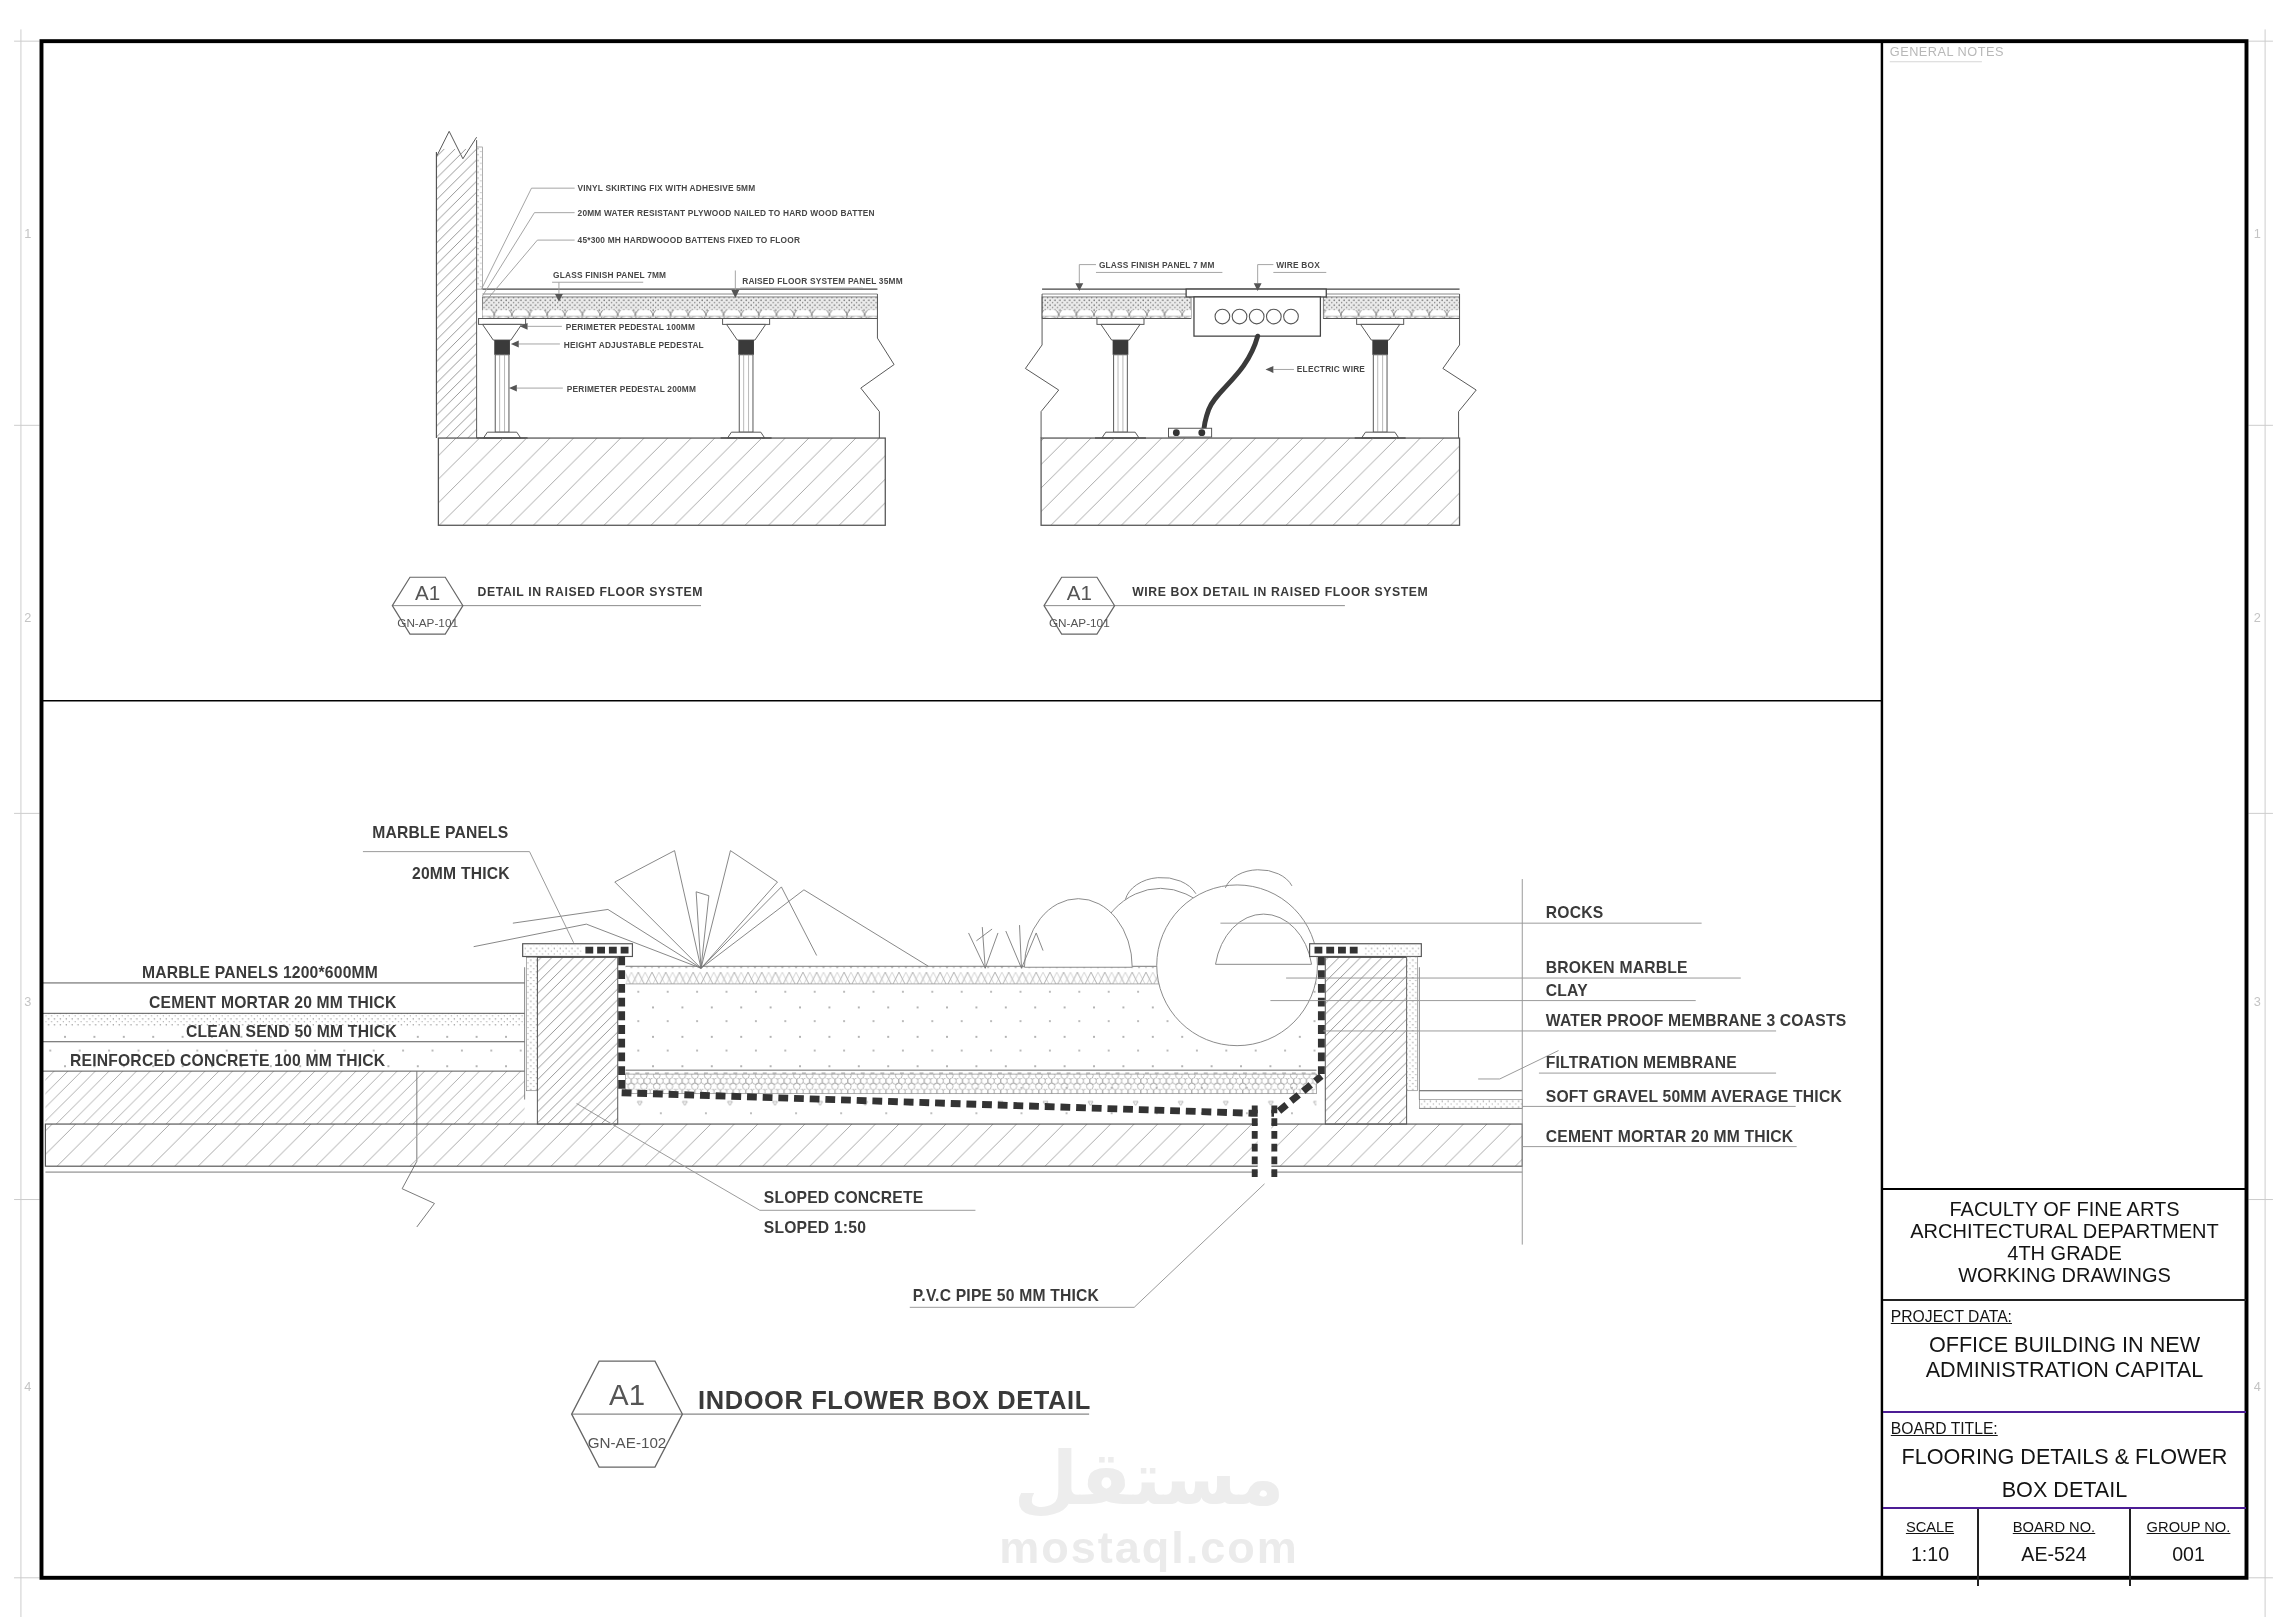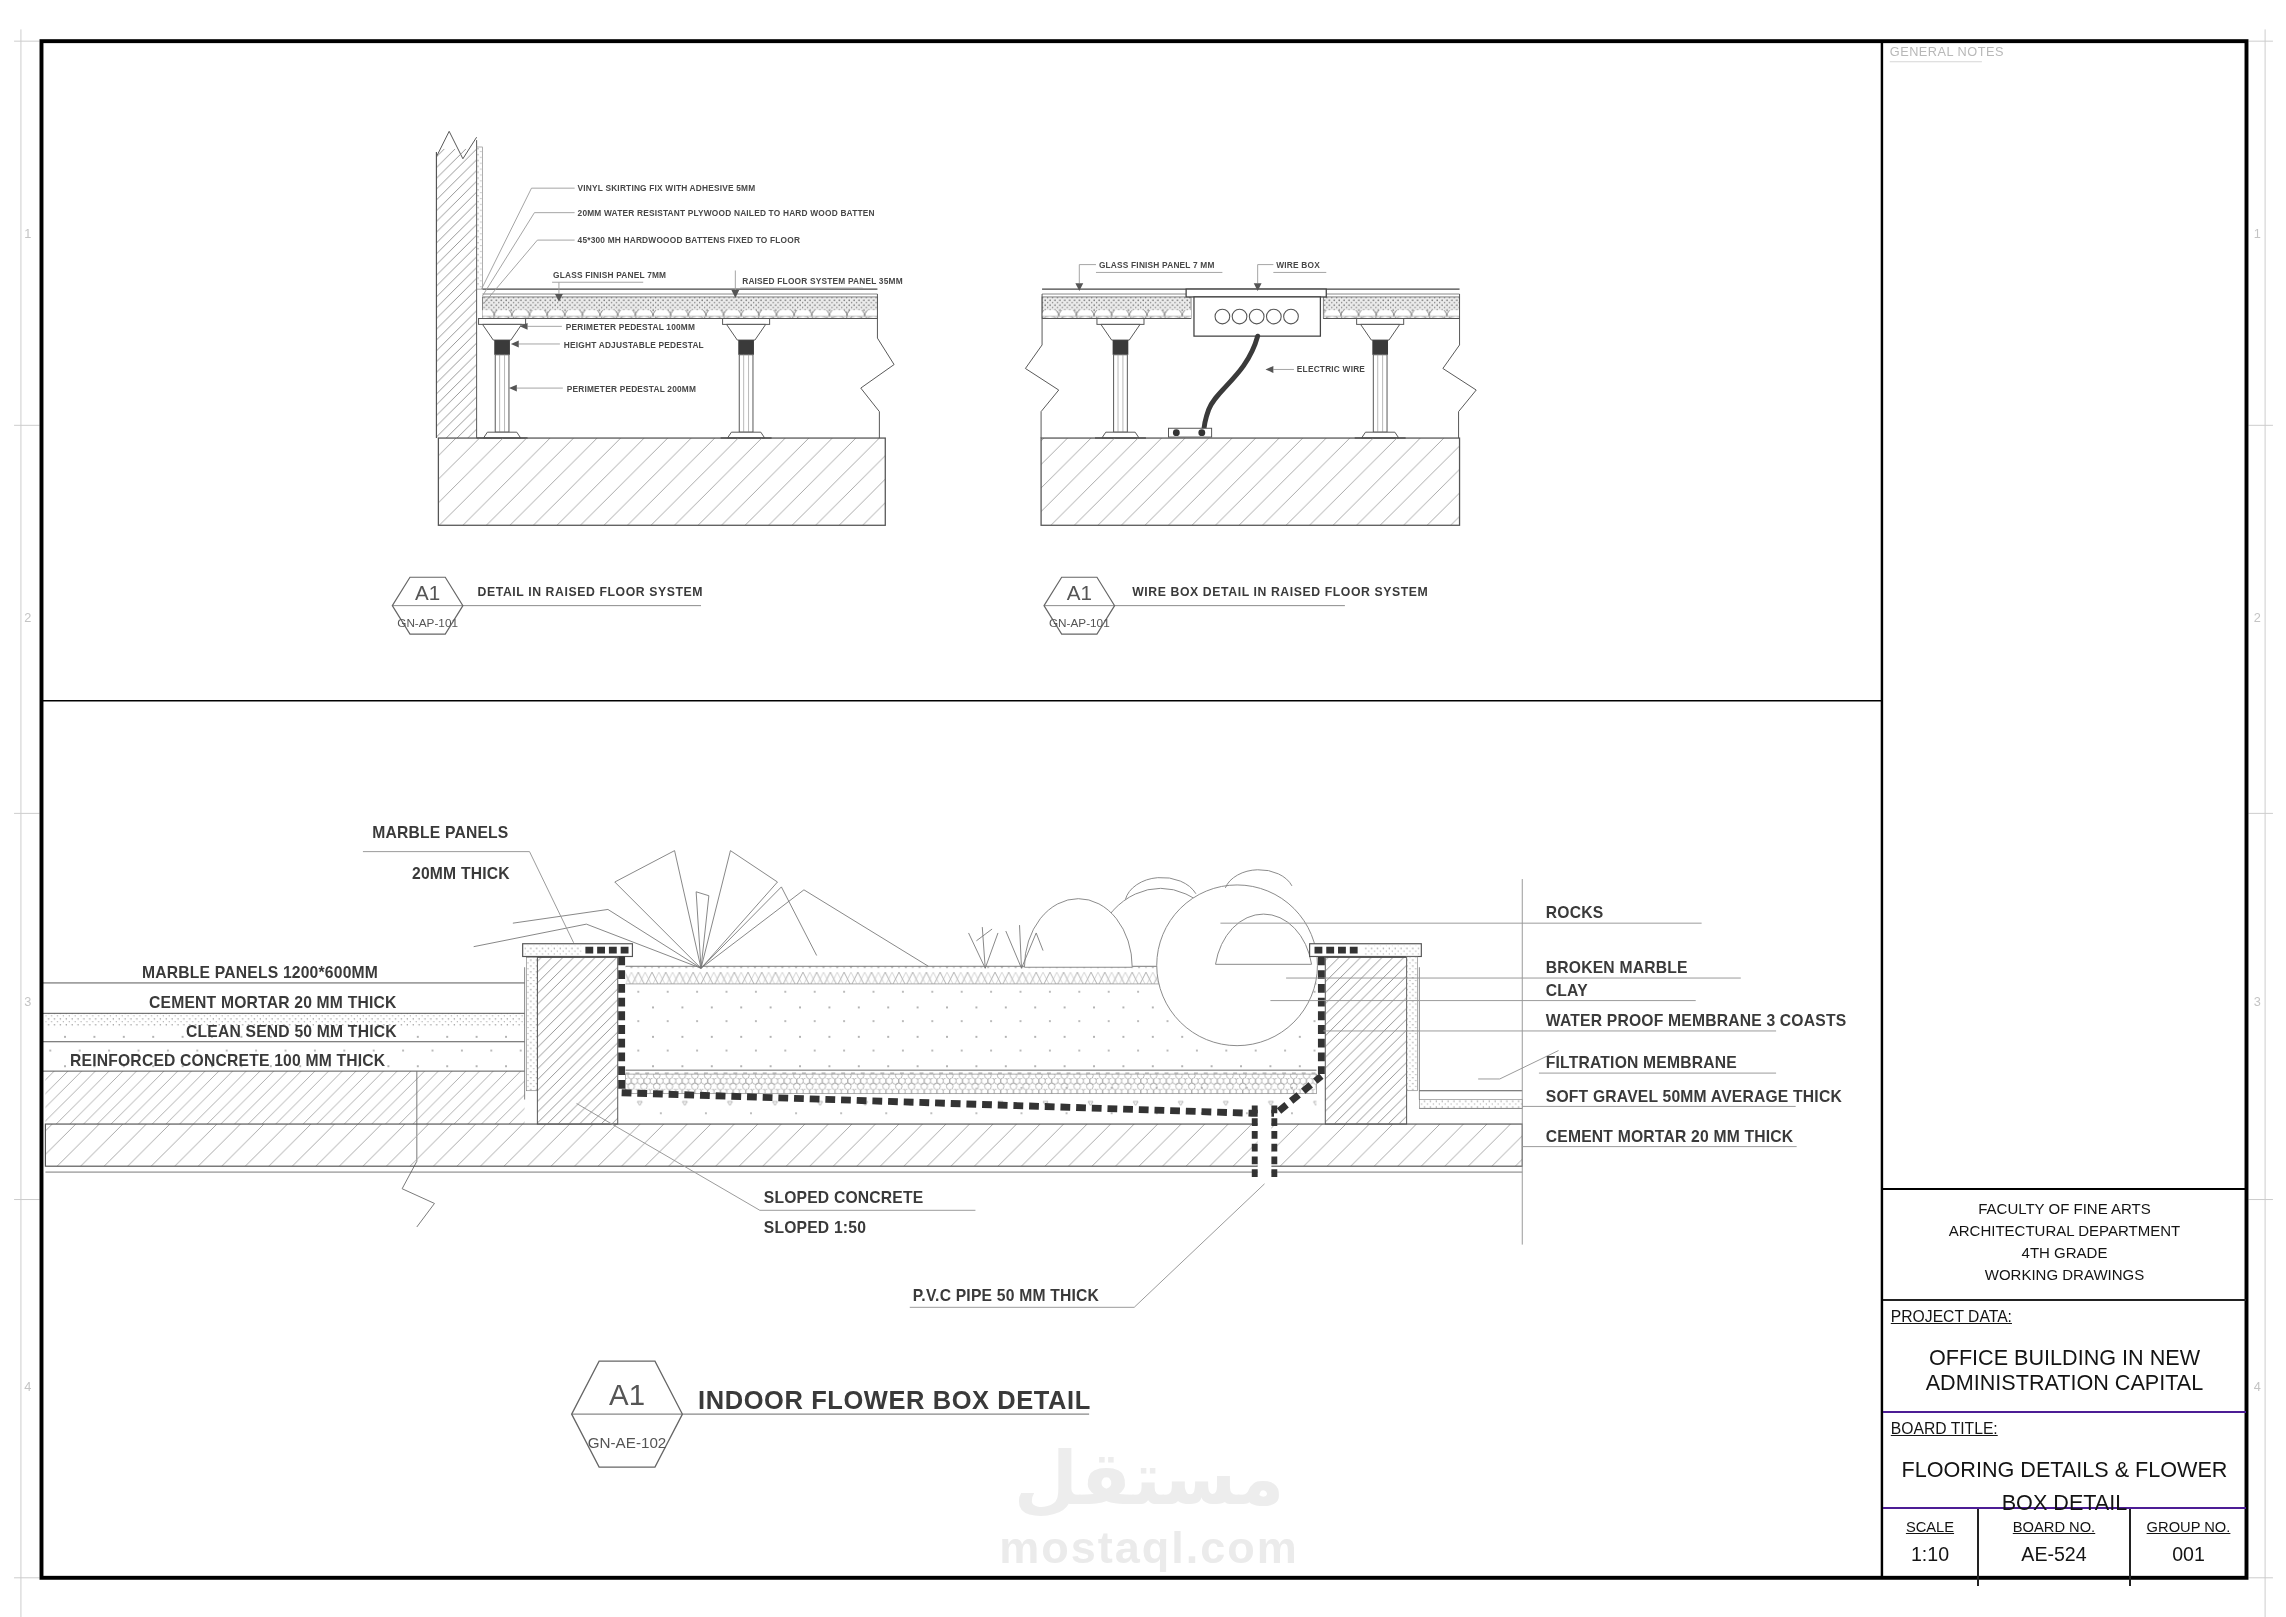--- a/index.html
+++ b/index.html
@@ -19,26 +19,26 @@
   .t-gn{font-size:13px;fill:#b8b8b8;letter-spacing:.5px;}
   
   .wm{position:absolute;left:980px;top:1433px;width:338px;text-align:center;z-index:1;}
   .wm-ar{font-family:"DejaVu Sans",sans-serif;font-weight:bold;font-size:74px;line-height:90px;color:#ededed;}
   .wm-la{font-family:"Liberation Sans",sans-serif;font-weight:bold;font-size:45px;line-height:49px;
          letter-spacing:2px;color:#ebebeb;}
   
   .tb{position:absolute;left:1883px;top:1188px;width:363px;height:390px;z-index:3;color:#141414;
       border-top:2px solid #000;}
   .tb-inst{height:101px;border-bottom:2px solid #222;text-align:center;padding-top:7.8px;
-           font-size:15px;line-height:22px;}
+           font-size:20px;line-height:22px;}
   .tb-sec{border-bottom:2px solid #4c1d95;}
   .tb-proj{height:110px;}
   .tb-board{height:94px;}
   .tb-lbl{display:block;font-size:15.7px;padding:6.9px 0 0 7.8px;text-decoration:underline;}
-  .tb-big{text-align:center;font-size:21.6px;line-height:25.5px;margin-top:19px;}
+  .tb-big{text-align:center;font-size:21.6px;line-height:25.5px;margin-top:6px;}
   .tb-row{display:flex;height:77px;}
   .tb-cell{text-align:center;padding-top:9.8px;}
   .tb-cell+.tb-cell{border-left:2px solid #222;}
   .tb-c1{width:94px;}.tb-c2{width:152px;flex:1;}.tb-c3{width:115px;}
   .tb-h{font-size:14.7px;text-decoration:underline;}
   .tb-v{font-size:19.6px;margin-top:8.8px;}
 </style>
 </head>
 <body>
 

